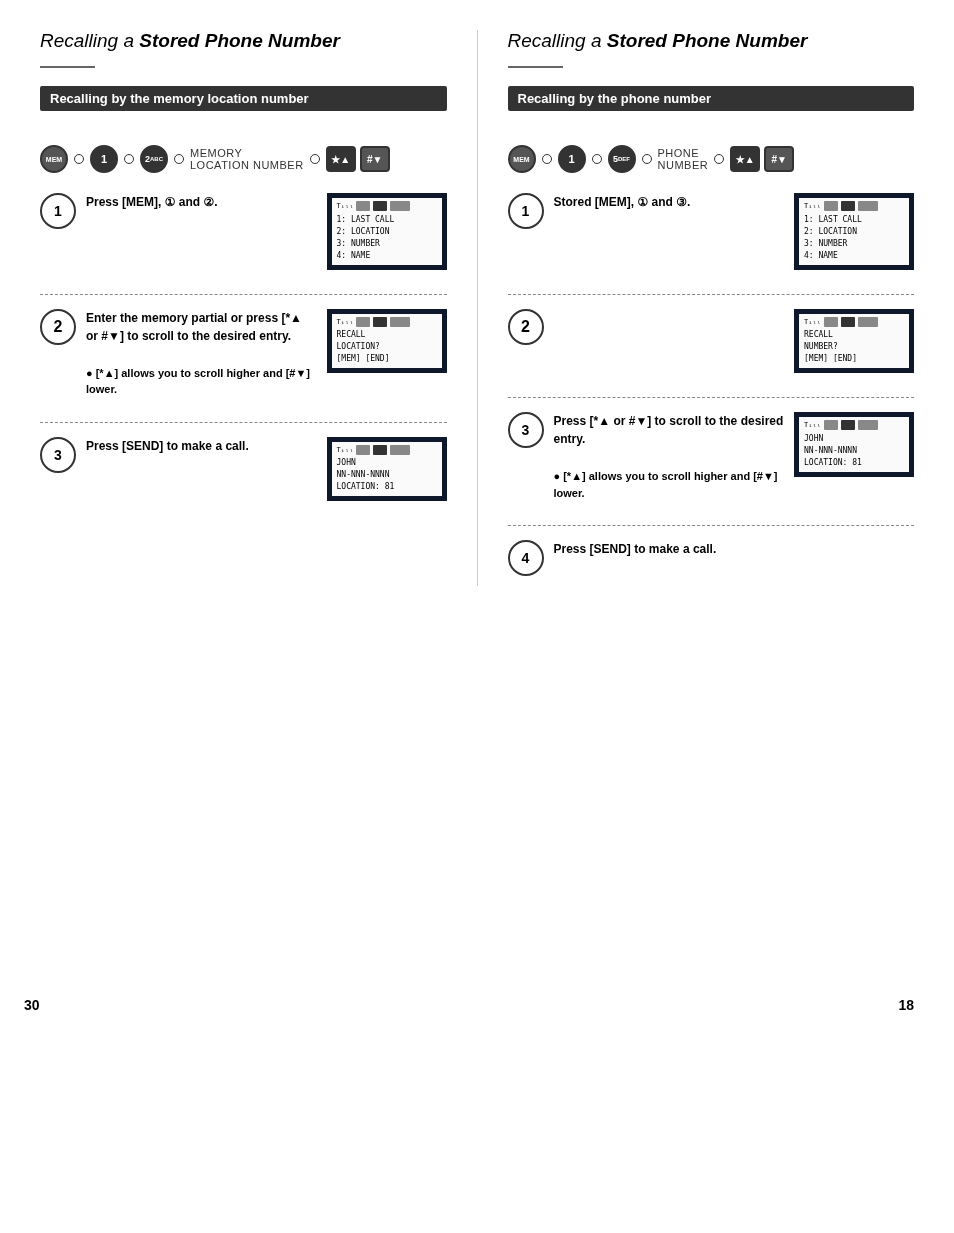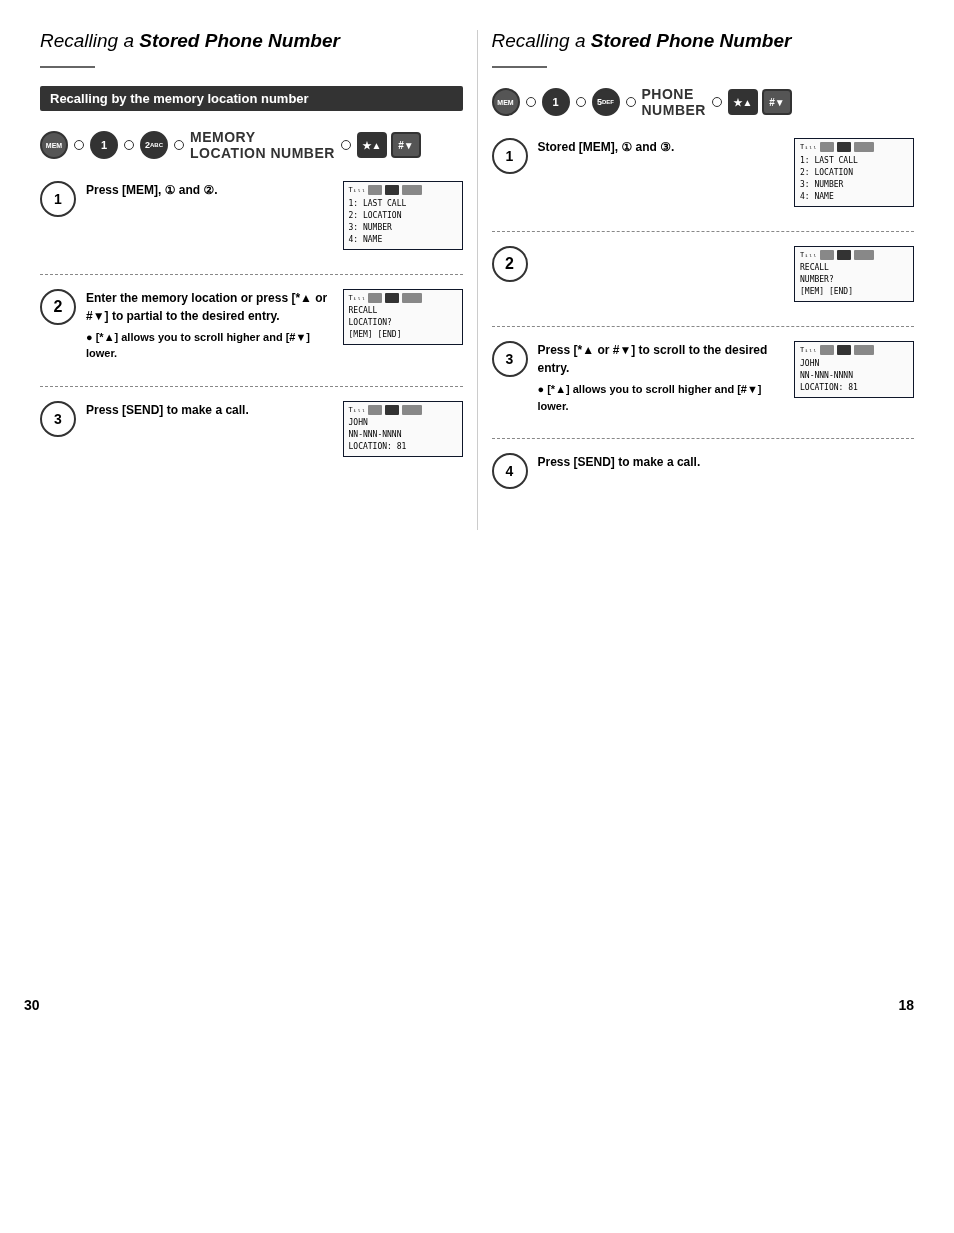--- a/index.html
+++ b/index.html
@@ -9,38 +9,38 @@
       width: 954px;
       min-height: 1233px;
       position: relative;
       overflow-x: hidden;
     }
 
     .page-content {
       display: flex;
       flex-direction: row;
       padding: 30px 40px;
-      gap: 4px;
+      gap: 20px;
     }
 
     .column {
       flex: 1;
       display: flex;
       flex-direction: column;
       gap: 10px;
     }
 
     .highlight-bar {
       background: #333;
       color: #fff;
       padding: 5px 10px;
       font-size: 13px;
       font-weight: bold;
       border-radius: 2px;
-      margin-bottom: 8px;
+      margin-bottom: 24px;
       display: inline-block;
     }
 
     .button-row {
       display: flex;
       align-items: center;
       gap: 4px;
       margin-bottom: 10px;
       flex-wrap: wrap;
     }
@@ -67,24 +67,24 @@
     .btn-dark {
       background: #333;
       color: #fff;
     }
     .btn-number {
       font-size: 11px;
       font-weight: bold;
     }
 
     .label-small {
-      font-size: 14px;
+      font-size: 11px;
       color: #333;
       letter-spacing: 0.5px;
-      font-weight: bold;
+      font-weight: normal;
     }
 
     .radio-circle {
       width: 10px;
       height: 10px;
       border-radius: 50%;
       border: 1.5px solid #333;
       display: inline-block;
       margin: 0 2px;
     }
@@ -104,21 +104,21 @@
     }
 
     .step-content {
       flex: 1;
       font-size: 12px;
       line-height: 1.5;
       font-weight: bold;
     }
     .step-content .bullet {
       font-size: 11px;
-      margin-top: 4px;
+      margin-top: 20px;
     }
 
     .page-number {
       position: absolute;
       bottom: 220px;
       font-size: 14px;
       font-weight: bold;
     }
     .page-number-left {
       left: 24px;
@@ -143,21 +143,21 @@
 
     .step-main {
       flex: 1;
     }
     .step-side {
       flex-shrink: 0;
       width: 120px;
     }
 
     .mini-display {
-      border: 1px solid #0f172a;
+      border: 5px solid #0f172a;
       padding: 3px 5px;
       font-size: 8px;
       font-family: monospace;
       line-height: 1.5;
       background: #fafafa;
     }
 
     .display-top-icons {
       display: flex;
       gap: 3px;
@@ -255,21 +255,21 @@
         </div>
       </div>
     </div>
     <div class="divider-line"></div>
 
     <div class="step-row">
       <div class="step-main">
         <div style="display:flex; gap:10px; align-items:flex-start;">
           <div class="step-number" style="font-size:16px; font-weight:bold; border:2px solid #333;">2</div>
           <div class="step-content">
-            <span>Enter the memory location or press [*▲ or #▼] to partial to the desired entry.</span>
+            <span>Enter the memory partial or press [*▲ or #▼] to scroll to the desired entry.</span>
             <div class="bullet">● [*▲] allows you to scroll higher and [#▼] lower.</div>
           </div>
         </div>
       </div>
       <div class="step-side">
         <div class="mini-display">
           <div class="display-top-icons">
             <span style="font-size:7px;">Tᵢₗₗ</span>
             <span class="icon-box"></span>
             <span class="icon-box icon-box-dark"></span>
@@ -310,20 +310,21 @@
   </div>
 
   <div style="width:1px; background:#ccc; min-height:500px; margin: 0 10px;"></div>
 
   <div class="column">
     <div style="margin-bottom:4px;">
       <span style="font-size:19px; font-style:italic;">Recalling a </span><span style="font-size:19px; font-style:italic; font-weight:bold;">Stored Phone Number</span>
     </div>
     <div style="width:55px; height:2px; background:#666; margin-bottom:8px;"></div>
 
+    <div class="highlight-bar">Recalling by the phone number</div>
 
     <div class="button-row">
       <div class="btn-circle btn-mem">
           <span style="font-size:7px;">MEM</span>
         </div>
       <span class="radio-circle"></span>
       <div class="btn-circle btn-number btn-dark">1</div>
       <span class="radio-circle"></span>
       <div class="btn-circle btn-dark" style="font-size:9px;">5<sub style="font-size:6px;">DEF</sub></div>
       <span class="radio-circle"></span>

